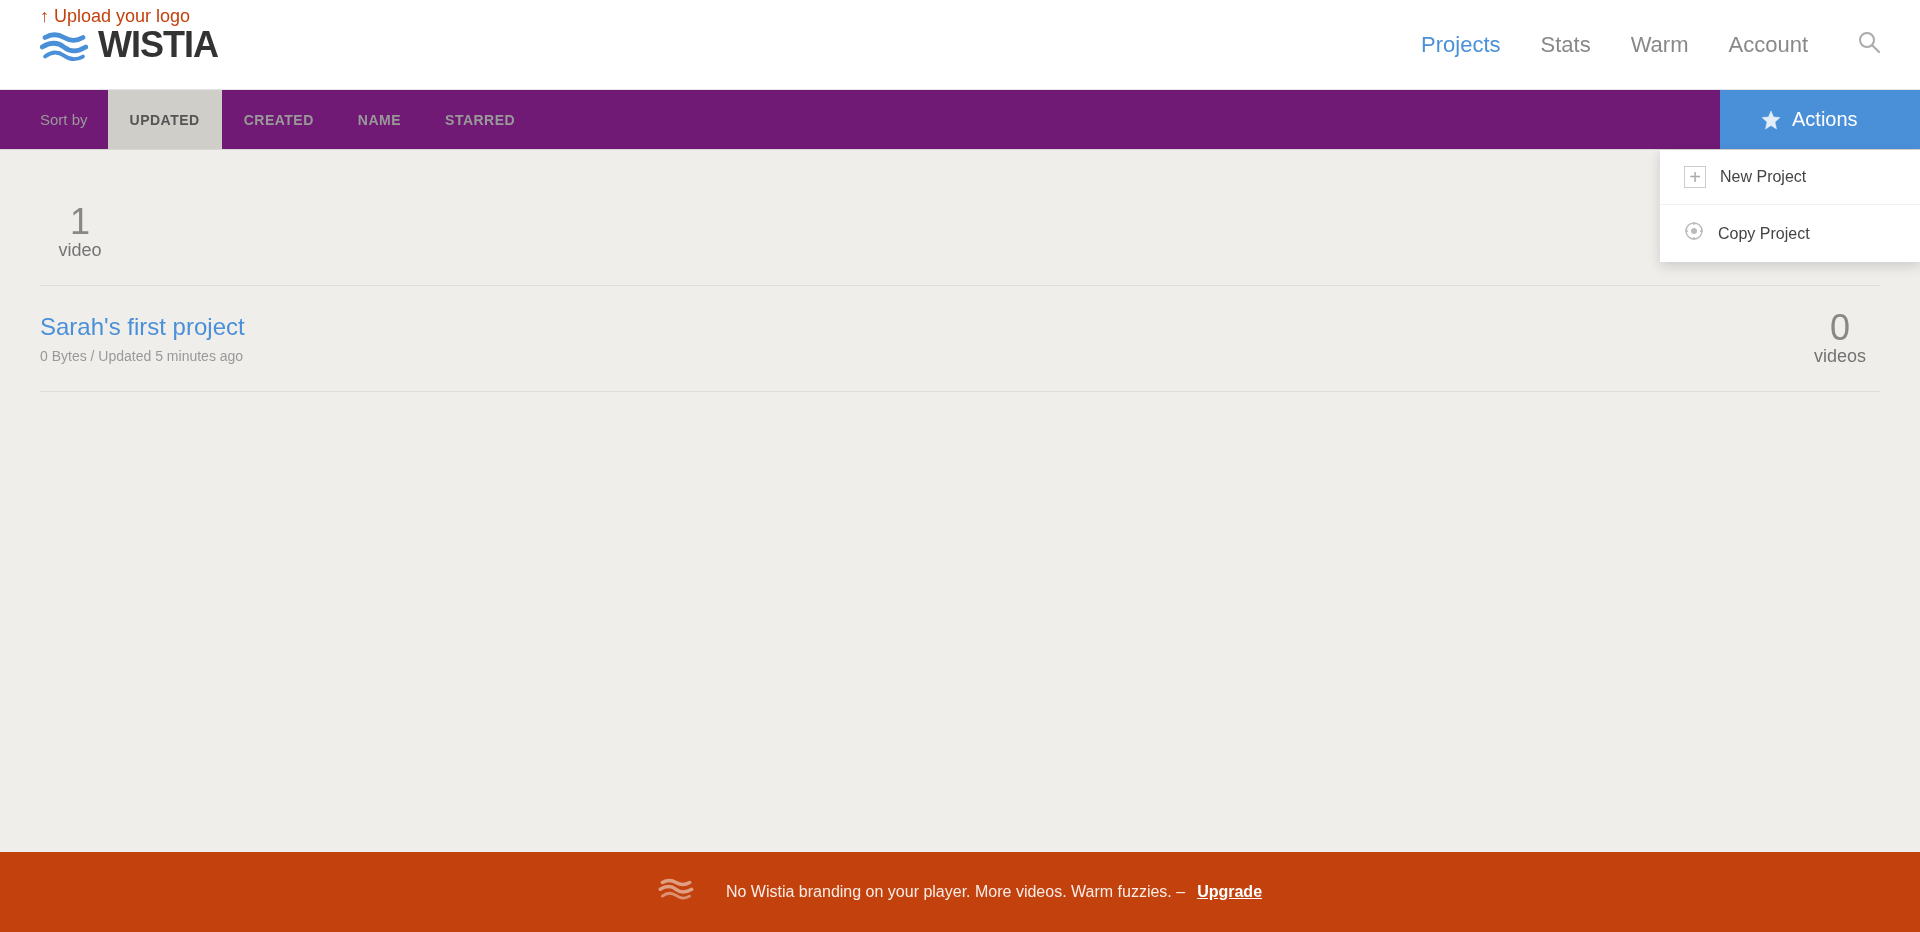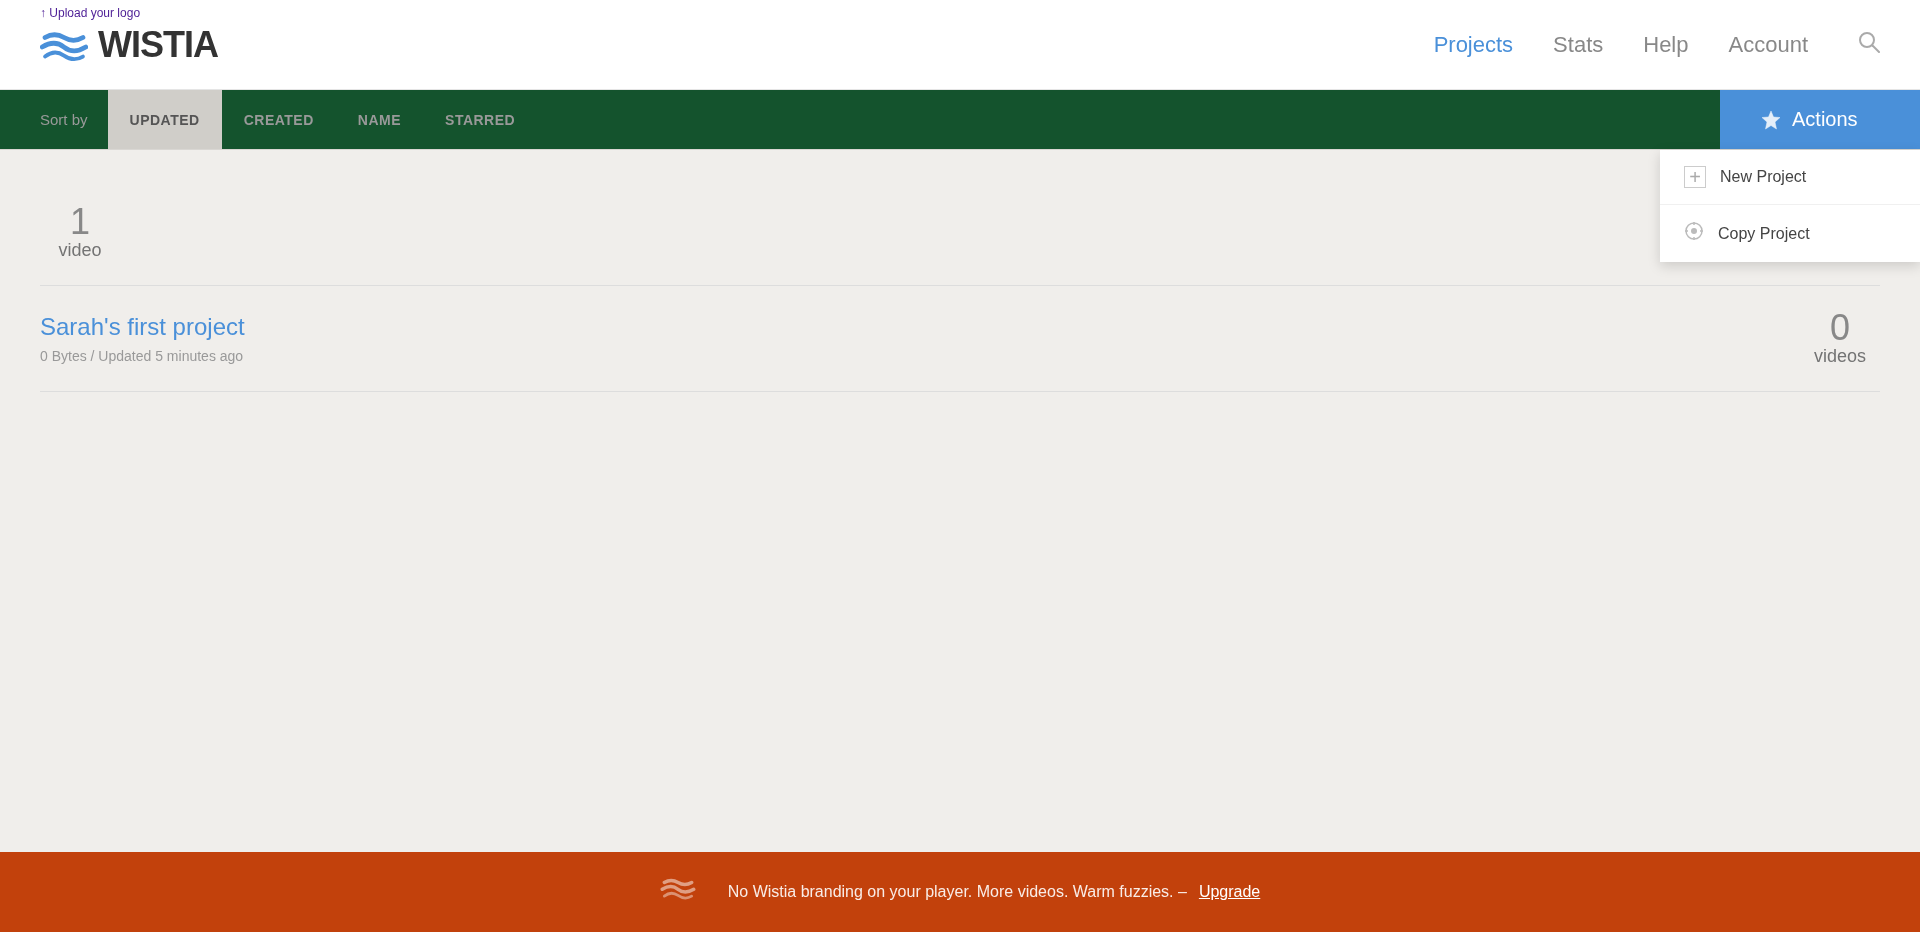--- a/index.html
+++ b/index.html
@@ -30,22 +30,22 @@
     .logo-text {
       font-size: 36px;
       font-weight: 700;
       color: #333;
       letter-spacing: -1px;
     }
     .upload-logo-link {
       position: absolute;
       top: 6px;
       left: 40px;
-      font-size: 12px;
-      color: #4c1d95;
+      font-size: 18px;
+      color: #c2410c;
       text-decoration: none;
     }
 
     .main-nav {
       margin-left: auto;
       display: flex;
       align-items: center;
       gap: 40px;
     }
     .nav-link {
@@ -61,21 +61,21 @@
       background: none;
       border: none;
       cursor: pointer;
       color: #aaa;
       font-size: 22px;
       margin-left: 10px;
     }
 
     
     .sort-bar {
-      background: #14532d;
+      background: #701a75;
       display: flex;
       align-items: stretch;
       height: 60px;
       position: relative;
       border-bottom: 1px solid #d9d7d3;
     }
     .sort-label {
       display: flex;
       align-items: center;
       padding: 0 20px 0 40px;
@@ -207,21 +207,21 @@
     }
     .footer-logo {
       opacity: 0.7;
       margin-right: 20px;
     }
     .footer-text {
       color: rgba(255,255,255,0.9);
     }
     .footer-upgrade {
       color: #fff;
-      font-weight: 400;
+      font-weight: 700;
       text-decoration: underline;
       cursor: pointer;
     }
 
     
     .wistia-logo-svg {
       width: 48px;
       height: 36px;
     }
   </style>
@@ -241,21 +241,21 @@
     <span class="logo-text">WISTIA</span>
   </a>
   <nav class="main-nav">
     <a class="nav-link active" href="#">
       <span>Projects</span>
     </a>
     <a class="nav-link" href="#">
       <span>Stats</span>
     </a>
     <a class="nav-link" href="#">
-      <span>Help</span>
+      <span>Warm</span>
     </a>
     <a class="nav-link" href="#">
       <span>Account</span>
     </a>
     <button class="search-icon-btn">
       <svg width="22" height="22" viewBox="0 0 22 22" fill="none" xmlns="http://www.w3.org/2000/svg">
         <circle cx="9" cy="9" r="7" stroke="#aaa" stroke-width="2"></circle>
         <line x1="14.5" y1="14.5" x2="21" y2="21" stroke="#aaa" stroke-width="2" stroke-linecap="round"></line>
       </svg>
     </button>

